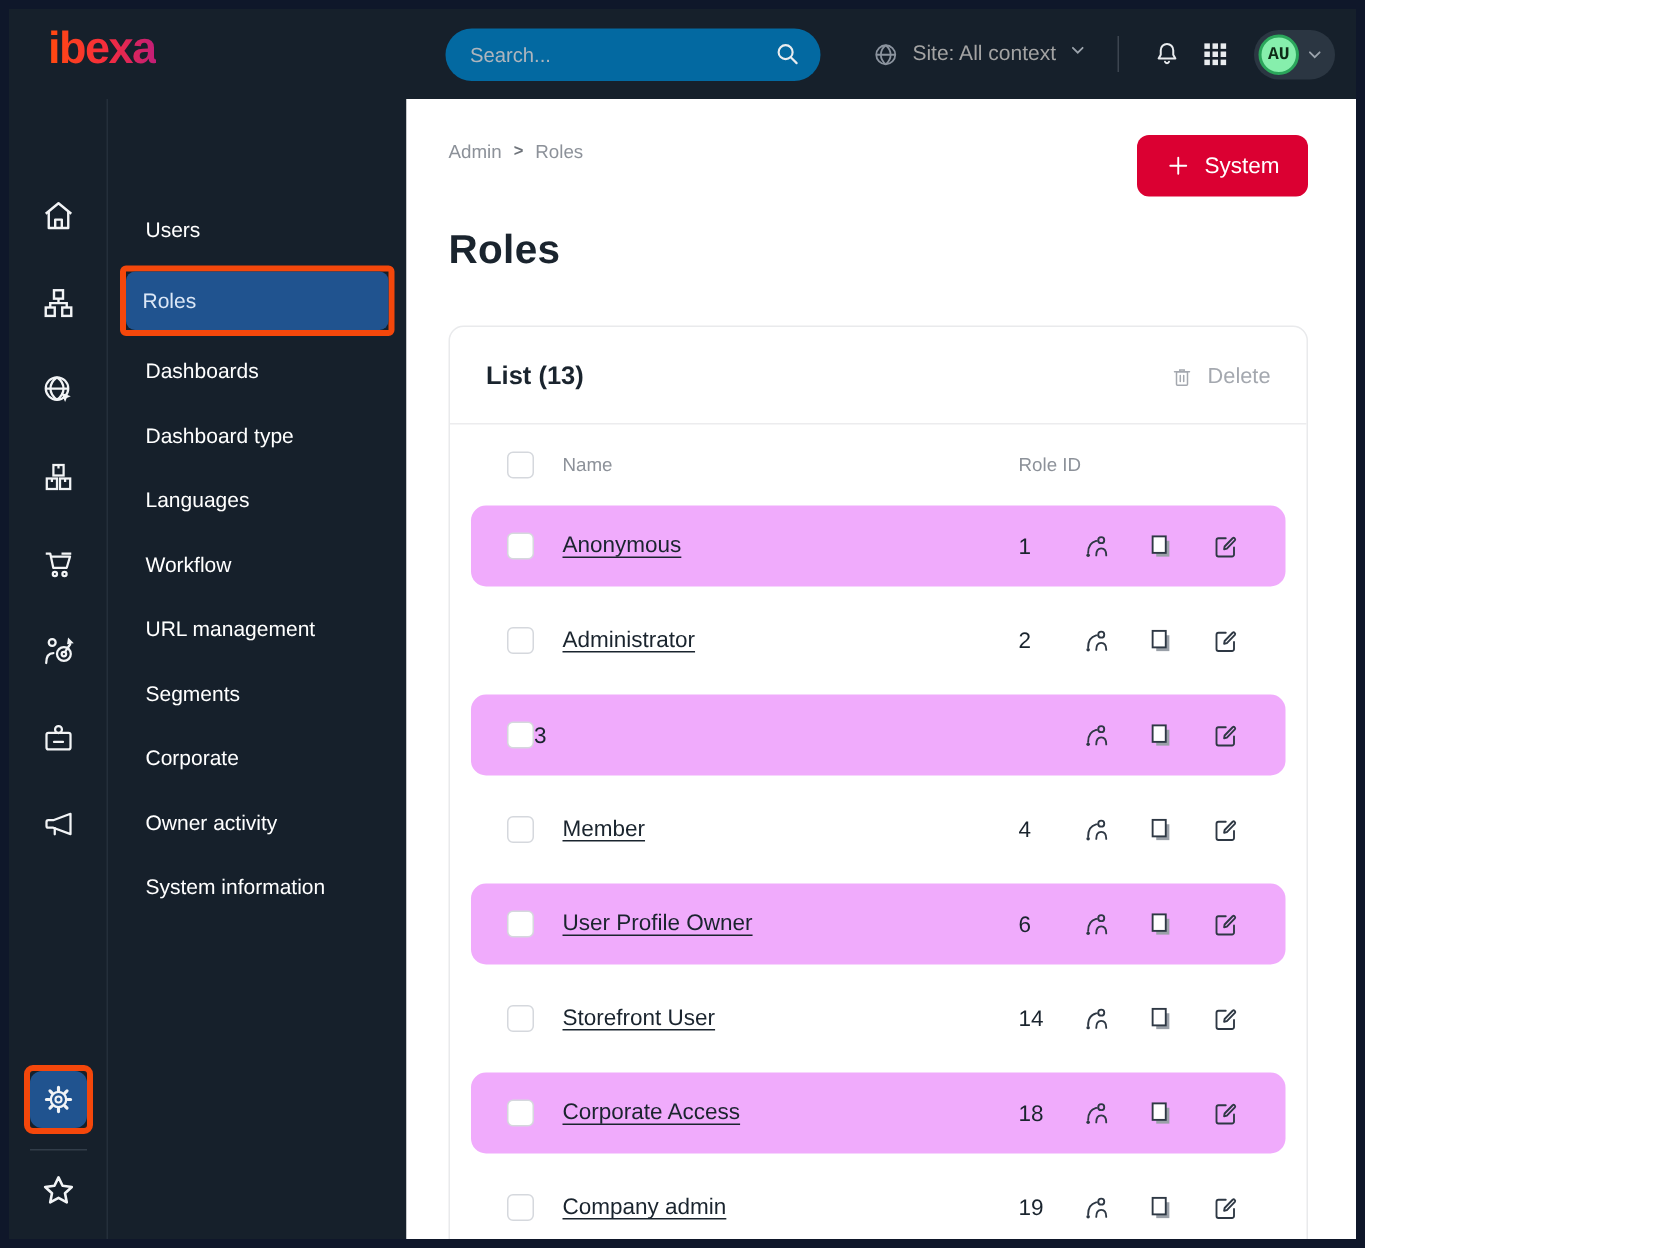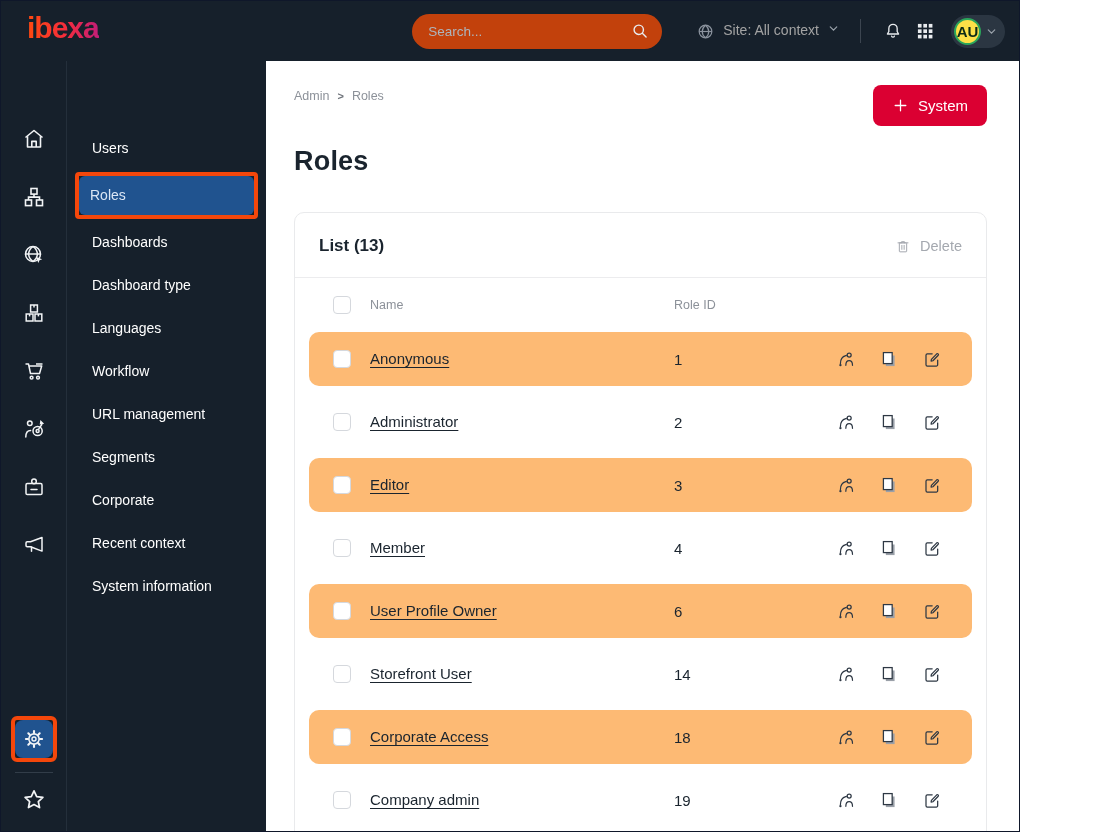--- a/index.html
+++ b/index.html
@@ -1,37 +1,37 @@
 <!DOCTYPE html>
 <html><head>
 <meta charset="utf-8">
 <style>
   * { margin:0; padding:0; box-sizing:border-box; }
   html,body { width:1108px; height:832px; font-family:"Liberation Sans", sans-serif; background:#fff; }
-  .app { width:1020px; height:832px; display:flex; flex-direction:column; overflow:hidden; position:relative;
-         border:1px solid #0f172a; }
+  .app { width:910px; height:832px; display:flex; flex-direction:column; overflow:hidden; position:relative;
+         border:6px solid #0f172a; }
 
   
   .topbar { height:60px; background:#16202b; display:flex; align-items:center; padding:0 14px 0 26px; flex:0 0 auto; }
   .brand { font-size:30px; font-weight:bold; letter-spacing:-1px;
            background:linear-gradient(90deg,#ff4713 5%, #f42c3e 55%, #c21e78 100%);
            -webkit-background-clip:text; background-clip:text; color:transparent; line-height:1; padding-bottom:6px; }
-  .search-pill { margin-left:auto; width:250px; height:35px; background:#c2410c; border-radius:18px;
+  .search-pill { margin-left:auto; width:250px; height:35px; background:#0369a1; border-radius:18px;
                  display:flex; align-items:center; padding:0 12px 0 16px; }
   .search-pill input { flex:1; background:transparent; border:none; outline:none; color:#cfd5dc; font-size:13.5px; }
   .search-pill input::placeholder { color:#aeb5bd; }
   .tb-icon { width:20px; height:20px; color:#e9ecef; flex:0 0 auto; }
   .site-context { display:flex; align-items:flex-start; gap:8px; margin-left:34px; color:#a3a3a3; font-size:14px; cursor:pointer; }
   .site-context .tb-icon { color:#8b939e; width:19px; height:19px; }
   .chev { width:13px; height:13px; color:#9aa2ab; }
   .tb-divider { width:1px; height:24px; background:#3c4550; margin:0 16px 0 20px; }
   .tb-btn { background:none; border:none; padding:6px; cursor:pointer; display:flex; align-items:center; }
   .avatar-pill { display:flex; align-items:center; gap:4px; background:#2b3642; border-radius:17px; padding:3px 7px 3px 3px; margin-left:10px; cursor:pointer; }
-  .avatar { width:27px; height:27px; border-radius:50%; background:#fde047; border:2px solid #2ba65b;
-            display:flex; align-items:center; justify-content:center; font-size:15px; font-weight:bold; color:#0d2b16; }
+  .avatar { width:27px; height:27px; border-radius:50%; background:#86efac; border:2px solid #2ba65b;
+            display:flex; align-items:center; justify-content:center; font-size:12px; font-weight:bold; color:#0d2b16;font-family:Liberation Mono, monospace; }
 
   
   .body { flex:1; display:flex; min-height:0; }
 
   
   .rail { width:66px; background:#16202b; border-right:1px solid #242f3b; display:flex; flex-direction:column; align-items:center; padding:66px 0 12px; flex:0 0 auto; }
   .rail-icon { width:24px; height:24px; color:#f2f4f6; margin-bottom:34px; cursor:pointer; }
   .rail-bottom { margin-top:auto; display:flex; flex-direction:column; align-items:center; }
   .annotation-box { border:4px solid #f4470b; border-radius:6px; }
   .gear-active { width:38px; height:38px; background:#20538f; border-radius:8px; display:flex; align-items:center; justify-content:center; cursor:pointer; }
@@ -66,21 +66,21 @@
   .delete-btn svg { width:16px; height:17px; }
   .card-divider { height:1px; background:#ececee; }
 
   .thead { display:flex; align-items:center; height:54px; padding:0 44px 0 38px; }
   .checkbox { width:18px; height:18px; border:1px solid #d5d8dd; border-radius:4px; background:#fff; flex:0 0 auto; cursor:pointer; }
   .thead .col-name { margin-left:19px; width:304px; font-size:12.5px; color:#8c9199; }
   .thead .col-id { flex:1; font-size:12.5px; color:#8c9199; }
 
   .rows { padding:0 14px; }
   .table-row { display:flex; align-items:center; height:54px; border-radius:10px; padding:0 30px 0 24px; margin-bottom:9px; }
-  .table-row.odd { background:#fdba74; }
+  .table-row.odd { background:#f0abfc; }
   .row-name-cell { margin-left:19px; width:304px; }
   .row-name { font-size:15px; color:#1a242e; text-decoration:underline; text-underline-offset:3px; cursor:pointer; }
   .row-id { flex:1; font-size:15px; color:#1a242e; }
   .row-actions { display:flex; align-items:center; gap:23px; }
   .action { width:20px; height:20px; color:#2e3844; cursor:pointer; display:flex; }
   .action svg { width:20px; height:20px; }
 </style>
 </head>
 <body>
 
@@ -265,21 +265,21 @@
       </div>
 
       <div class="menu-item-wrap">
         <div class="menu-item">
           <span class="menu-label">Corporate</span>
         </div>
       </div>
 
       <div class="menu-item-wrap">
         <div class="menu-item">
-          <span class="menu-label">Recent context</span>
+          <span class="menu-label">Owner activity</span>
         </div>
       </div>
 
       <div class="menu-item-wrap">
         <div class="menu-item">
           <span class="menu-label">System information</span>
         </div>
       </div>
     </div>
 
@@ -378,23 +378,20 @@
             <svg viewBox="0 0 24 24" fill="none" stroke="currentColor" stroke-width="1.5" stroke-linecap="round" stroke-linejoin="round">
               <path d="M18.8 13.2v5.6a1.6 1.6 0 0 1-1.6 1.6H6.4a1.6 1.6 0 0 1-1.6-1.6V7.4a1.6 1.6 0 0 1 1.6-1.6h5.8"></path>
               <path d="M10.9 14.6l.4-2.2 6.4-6.6a1.25 1.25 0 0 1 1.8 1.7l-6.4 6.6z"></path>
             </svg>
           </span>
         </span>
       </div>
 
       <div class="table-row odd">
         <span class="checkbox"></span>
-        <span class="row-name-cell">
-          <a class="row-name">Editor</a>
-        </span>
         <span class="row-id">3</span>
         <span class="row-actions">
           <span class="action">
             <svg viewBox="0 0 24 24" fill="none" stroke="currentColor" stroke-width="1.5" stroke-linecap="round">
               <circle cx="15.8" cy="7.3" r="2.4"></circle>
               <path d="M11.8 19.5c0-3.6 1.6-5.6 4-5.6s4 2 4 5.6"></path>
               <path d="M5.3 17.5c0-5.5 2.6-8.6 6.4-9.6"></path>
               <path d="M12.6 6.7l-1.3 1.4 1.9.5z" fill="currentColor" stroke="none"></path>
               <circle cx="5.3" cy="19.3" r="1.4" fill="currentColor" stroke="none"></circle>
             </svg>

